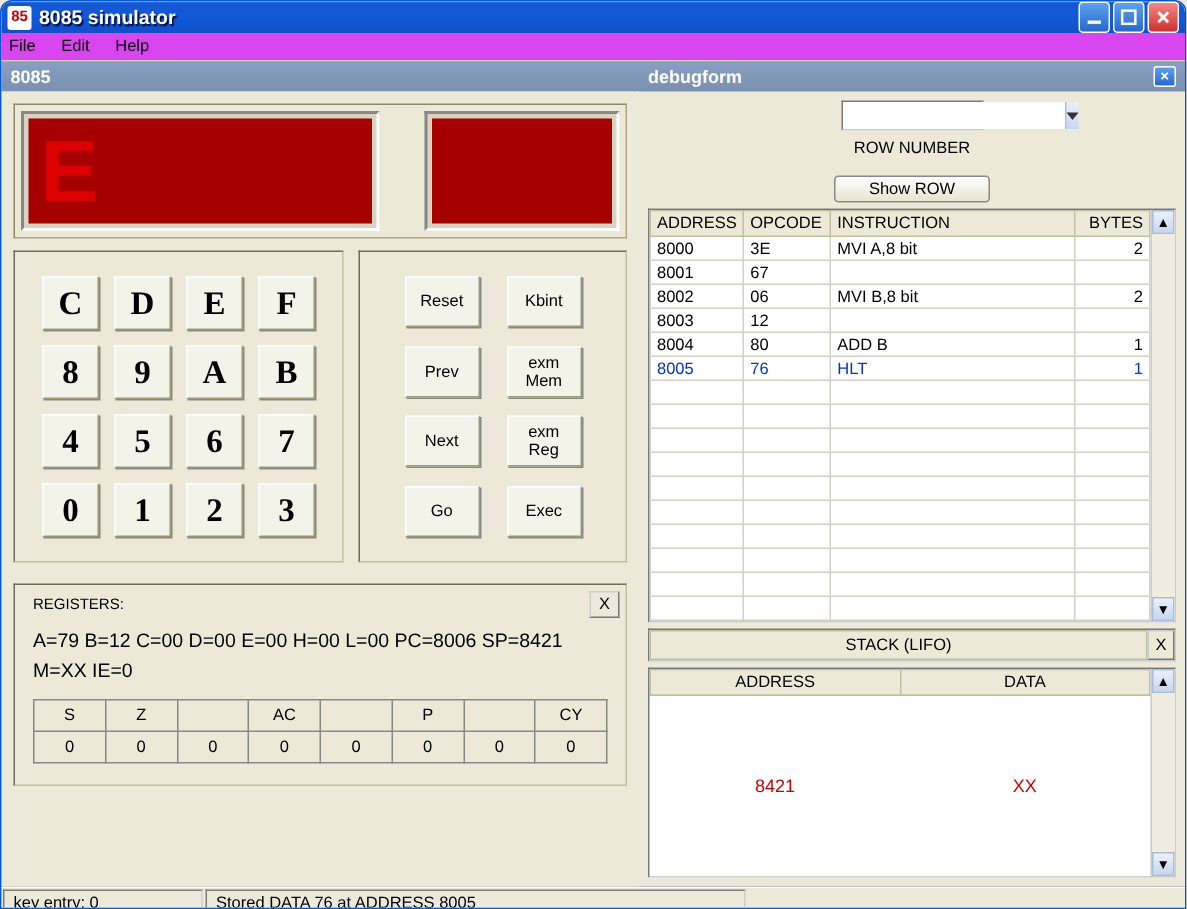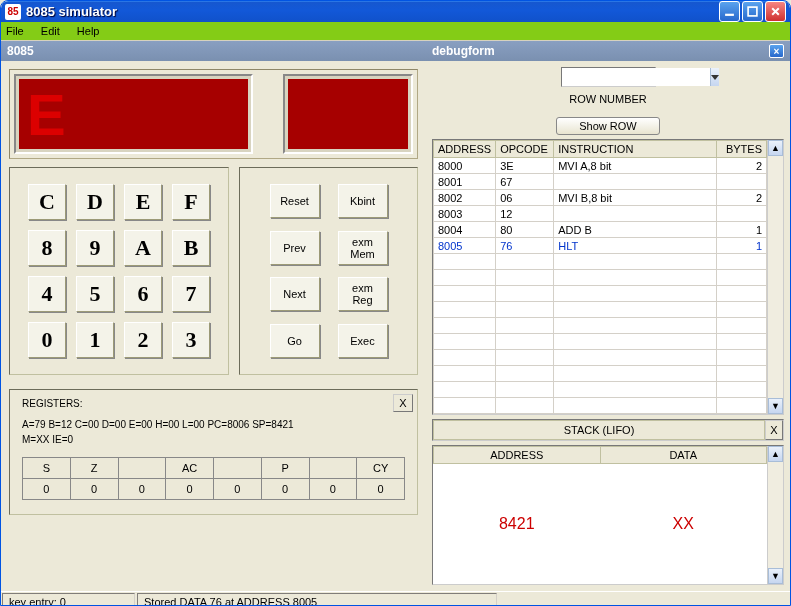--- a/index.html
+++ b/index.html
@@ -8,21 +8,21 @@
     .window { border: 1px solid #0054e3; border-radius: 8px 8px 0 0; width: 100%; height: 100%; display: flex; flex-direction: column; overflow: hidden; }
     
     .titlebar { background: linear-gradient(to bottom, #3b91f8 0%, #1657cf 5%, #1258d8 45%, #1051ca 100%); height: 30px; display: flex; align-items: center; padding: 0 4px; border-radius: 7px 7px 0 0; }
     .titlebar-icon { width: 16px; height: 16px; margin-right: 5px; display: inline-flex; align-items: center; justify-content: center; background: #fff; color: #c00; font-weight: bold; font-size: 10px; border-radius: 2px; }
     .titlebar-title { color: #fff; font-weight: bold; font-size: 13px; flex: 1; text-shadow: 1px 1px 1px #003; }
     .win-btns { display: flex; gap: 2px; }
     .win-btn { width: 21px; height: 21px; border: 1px solid #fff; border-radius: 3px; background: linear-gradient(to bottom, #5aa3ee, #2768cc); color: #fff; display: flex; align-items: center; justify-content: center; font-weight: bold; font-size: 11px; cursor: pointer; }
     .win-btn.close { background: linear-gradient(to bottom, #f68682, #cf3030); }
     .win-btn svg { width: 11px; height: 11px; fill: #fff; }
     
-    .menubar { background: #84cc16; padding: 3px 5px; border-bottom: 1px solid #d6d2bf; }
+    .menubar { background: #d946ef; padding: 3px 5px; border-bottom: 1px solid #d6d2bf; }
     .menubar span { margin-right: 14px; cursor: default; }
     
     .workspace { flex: 1; background: #4c1d95; display: flex; padding: 0; position: relative; }
     
     .panel { background: #ece9d8; margin: 0; display: flex; flex-direction: column; }
     .panel-left { width: 425px; }
     .panel-right { flex: 1; }
     .panel-header { background: linear-gradient(to bottom, #899fc1, #7a90b0); color: #fff; font-weight: bold; padding: 3px 6px; font-size: 12px; display: flex; align-items: center; }
     .panel-header .px { margin-left: auto; width: 15px; height: 14px; background: linear-gradient(to bottom,#5aa3ee,#2768cc); border:1px solid #fff; border-radius:2px; display:flex;align-items:center;justify-content:center; font-size:10px; color:#fff; cursor:pointer; }
     .panel-body { flex: 1; background: #ece9d8; padding: 8px; display: flex; flex-direction: column; gap: 8px; }
@@ -37,21 +37,21 @@
     .keypad { flex: 0 0 210px; display:flex; flex-direction:column; gap:10px; padding:16px 18px; }
     .kp-row { display:flex; gap:10px; }
     .kp-btn { width:38px; height:36px; background:#f4f3e9; border:1px solid #9c9a77; border-top-color:#fff; border-left-color:#fff; font-family: 'Times New Roman', serif; font-size:22px; font-weight:bold; cursor:pointer; display:flex; align-items:center; justify-content:center; box-shadow: 1px 1px 0 #888; }
     .ctrlpad { flex:1; display:flex; flex-direction:column; gap:8px; padding:16px 14px; justify-content:space-between; }
     .cp-row { display:flex; gap:18px; justify-content:center; }
     .cp-btn { width:50px; height:34px; background:#f4f3e9; border:1px solid #9c9a77; border-top-color:#fff; border-left-color:#fff; font-size:11px; cursor:pointer; display:flex; align-items:center; justify-content:center; text-align:center; line-height:1.1; box-shadow: 1px 1px 0 #888;}
     
     .registers { border:1px inset #c0c0a0; padding:8px 12px 14px 12px; position:relative; margin-top:6px; }
     .reg-x { position:absolute; top:4px; right:4px; width:20px; height:18px; border:1px outset #ccc; background:#ece9d8; display:flex;align-items:center;justify-content:center;cursor:pointer; font-size:11px;}
     .reg-title { font-size:10px; margin-bottom:8px; }
-    .reg-text { font-size:10px; line-height:1.5; margin-bottom:10px; }
+    .reg-text { font-size:13px; line-height:1.5; margin-bottom:10px; }
     .flag-table { border-collapse:collapse; width:100%; }
     .flag-table td { border:1px solid #888; text-align:center; padding:4px 0; font-size:11px; width:12.5%; background:#ece9d8;}
     
     .debug-body { padding:6px; display:flex; flex-direction:column; gap:4px; flex:1;}
     .rownum-row { display:flex; align-items:center; gap:6px;flex-direction:column; }
     .combo { height:20px; border:1px inset #ccc; background:#fff; width:95px; display:flex;}
     .combo input { flex:1; border:none; padding:0 3px; font-size:11px; outline:none;}
     .combo-btn { width:17px; background:linear-gradient(#eaf1fb,#c6d6f0); border-left:1px solid #a8bdd8; display:flex;align-items:center;justify-content:center;cursor:pointer;}
     .btn-std { border:1px solid #888; border-radius:3px; background:linear-gradient(#fff,#e8e4d0); padding:2px 22px; cursor:pointer; font-size:11px;}
     
@@ -63,21 +63,21 @@
     .vbar { width:16px; background:#eee; border-left:1px solid #ccc; display:flex; flex-direction:column;}
     .vbar-btn { height:16px; background:linear-gradient(#eaf1fb,#c6d6f0); border:1px solid #a8bdd8; display:flex;align-items:center;justify-content:center;cursor:pointer; font-size:9px;}
     .vbar-track{flex:1;background:#f0ede0;}
     
     .stack-hdr { display:flex; border:1px inset #ccc; }
     .stack-hdr-label { flex:1; text-align:center; padding:3px; background:#ece9d8; border:1px solid #c0c0a0;}
     .stack-hdr .x2 { width:18px; border:1px outset #ccc; display:flex;align-items:center;justify-content:center; cursor:pointer;background:#ece9d8;}
     .stack-table-wrap { border:1px inset #ccc; background:#fff; height:140px; display:flex;}
     .stack-table { flex:1; border-collapse:collapse; font-size:11px;}
     .stack-table th { background:#ece9d8; border:1px solid #c0c0a0; padding:2px; font-weight:normal;}
-    .stack-table td { text-align:center; padding:2px; font-size:16px;}
+    .stack-table td { text-align:center; padding:2px; font-size:12px;}
     .stack-table td.red { color:#cc0000;}
     
     .statusbar { height:20px; background:#ece9d8; border-top:1px solid #fff; display:flex;}
     .status-cell { border:1px inset #d4d0c8; padding:2px 6px; margin:1px; flex:0 0 auto;}
     .status-cell.c1{width:133px;} .status-cell.c2{width:360px;} .status-cell.c3{flex:1;}
     
     .tri-down { width:0;height:0;border-left:4px solid transparent;border-right:4px solid transparent;border-top:5px solid #333;}
   </style>
 </head>
 <body>

